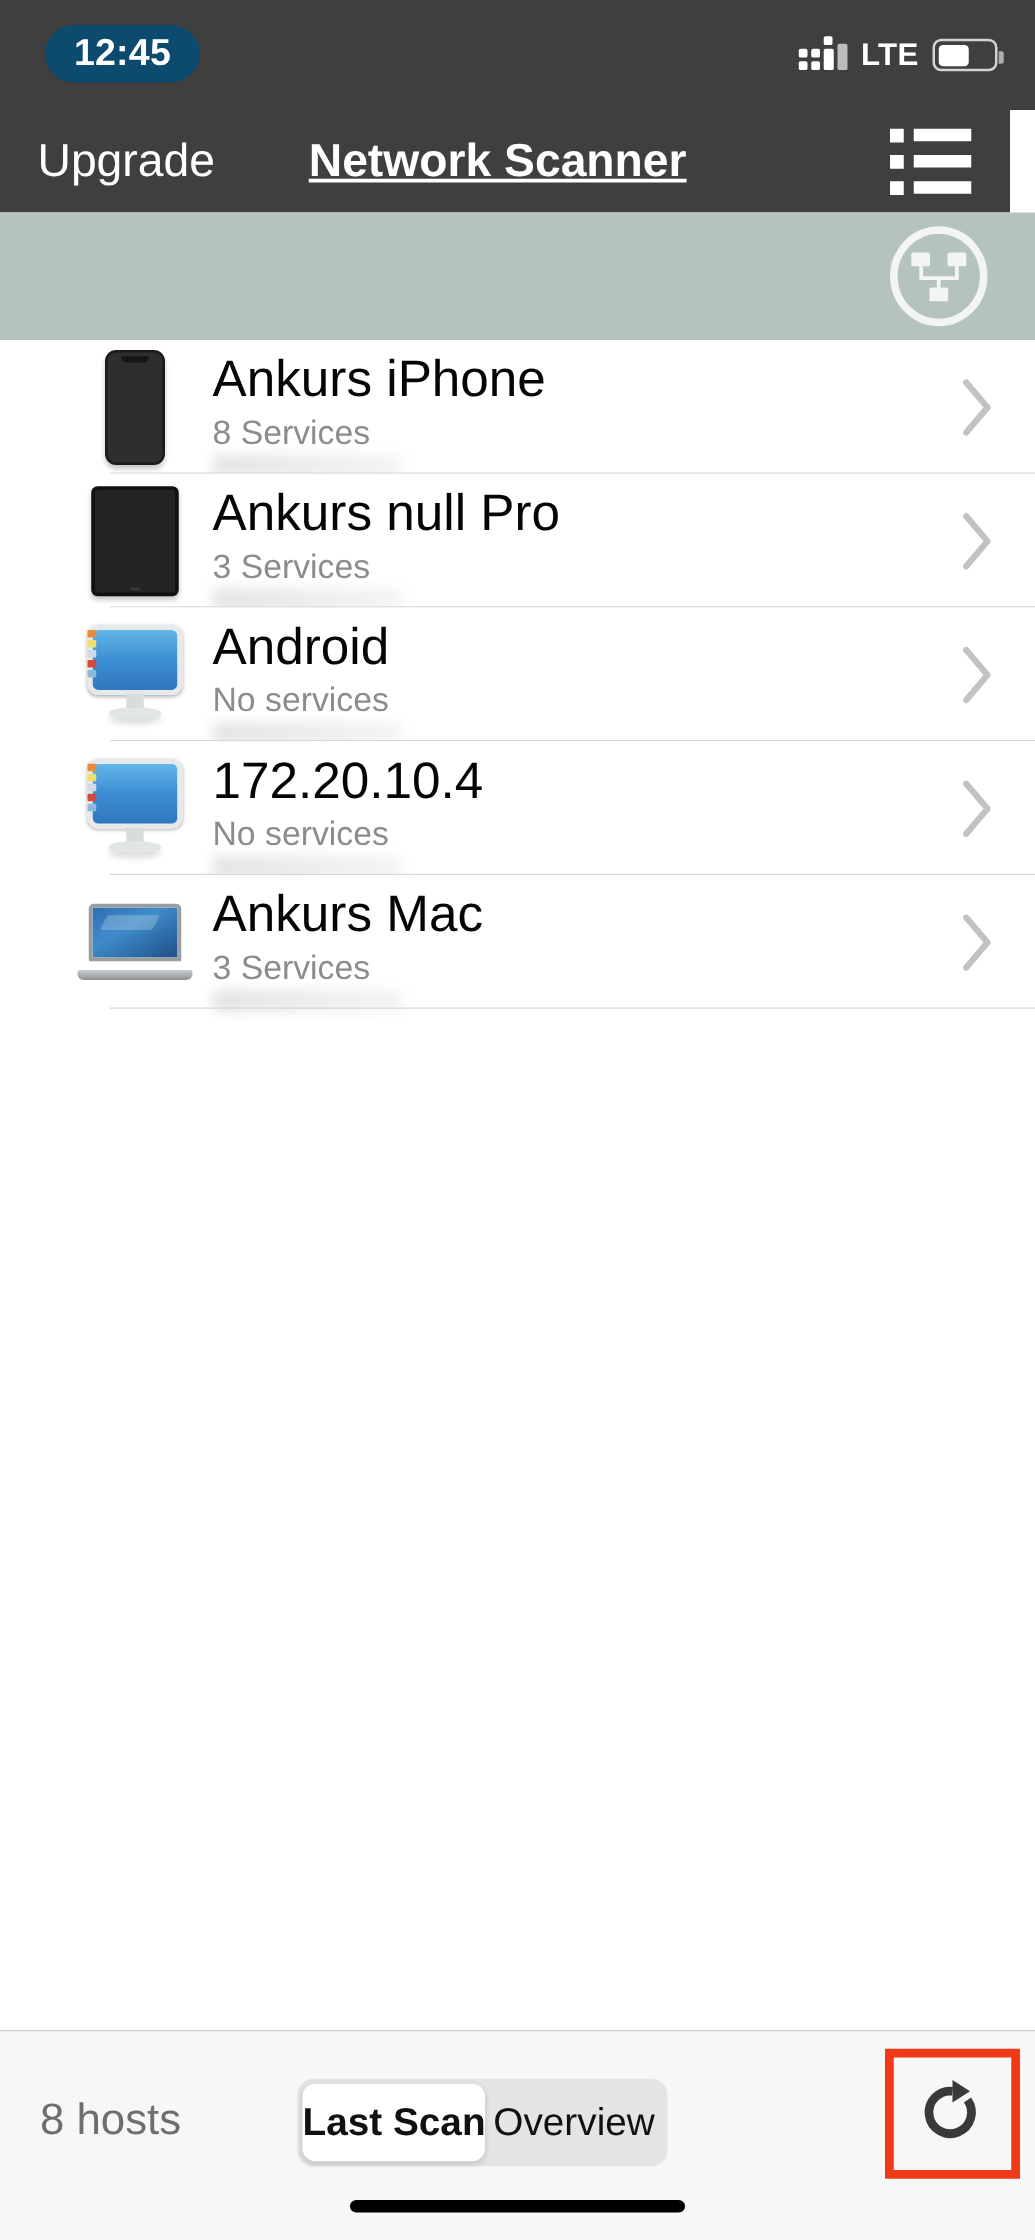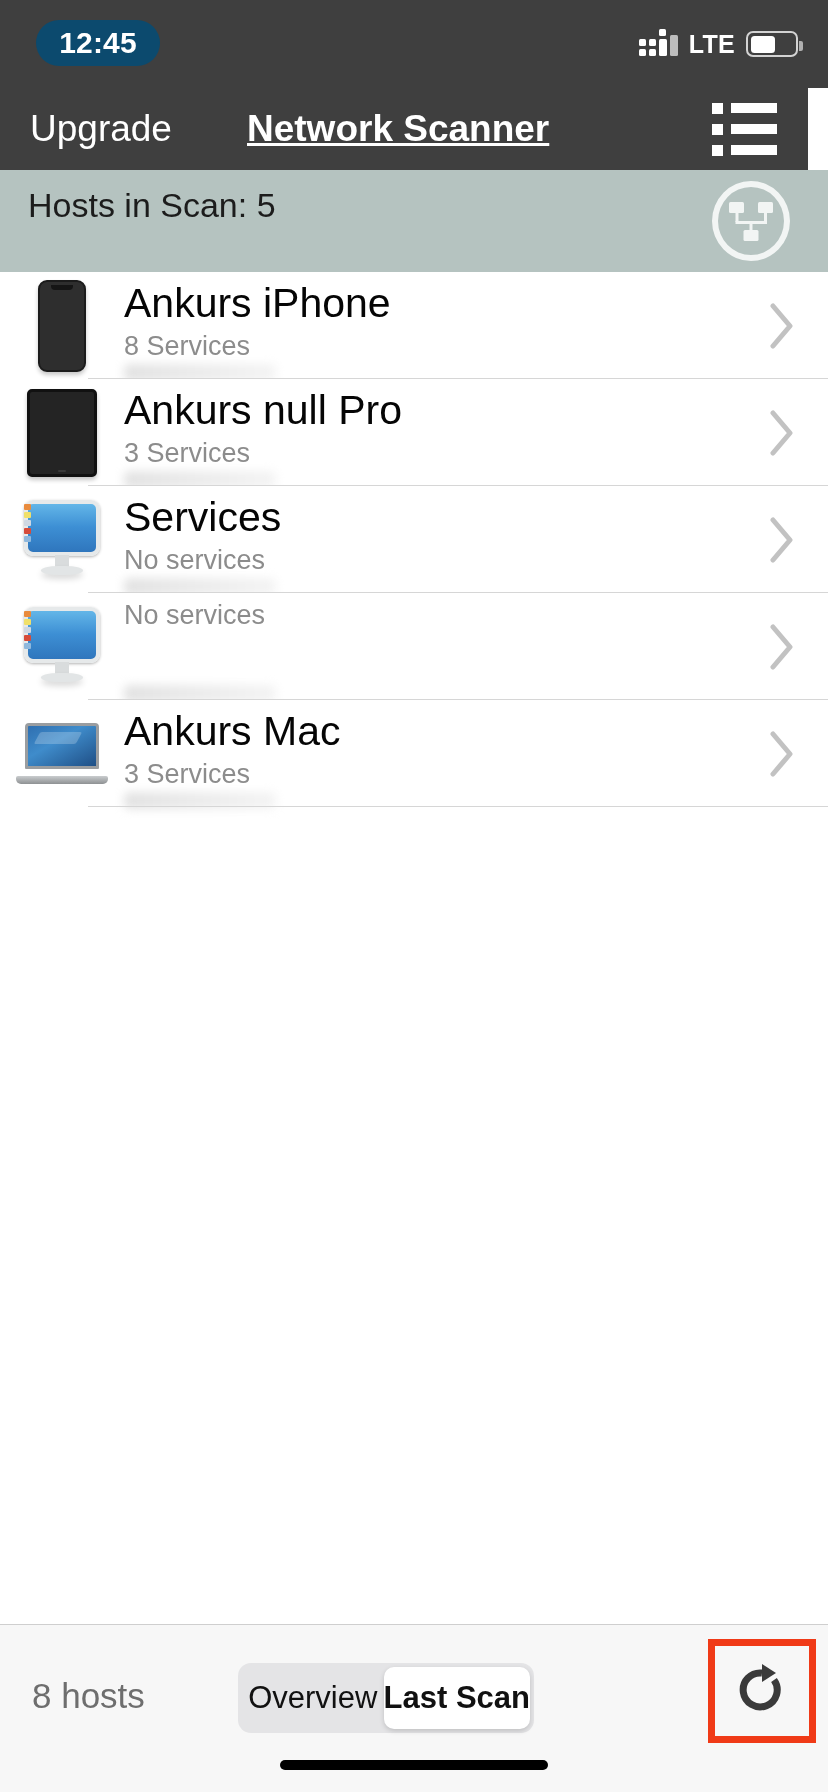--- a/index.html
+++ b/index.html
@@ -85,21 +85,21 @@
     width:78px; height:80px;
     border:6px solid #f2f5f4; border-radius:50%;
     display:flex; align-items:center; justify-content:center;
   }
   .net-svg { width:46px; height:42px; display:block; }
 
   
   .hostlist { position:absolute; top:272px; left:0; width:828px; }
   .host-row {
     position:relative; height:107px; width:828px; background:#ffffff;
-    display:flex; align-items:center;
+    display:flex; align-items:center;padding-left:46px;
   }
   .host-row .sep {
     position:absolute; left:88px; right:0; bottom:0;
     height:1.5px; background:#d6d6d6;
   }
   .host-icon {
     position:relative; width:124px; height:107px; flex:0 0 124px;
     display:flex; align-items:center; justify-content:center;
   }
   .host-text { flex:1 1 auto; position:relative; height:107px; padding-top:5px; }
@@ -263,21 +263,20 @@
           <span class="menu-line"></span>
         </span>
       <span class="menu-row">
           <span class="menu-sq"></span>
           <span class="menu-line"></span>
         </span>
     </div>
   </div>
 
   <div class="infoband">
-    <div class="info-title">Hosts in Scan: 5</div>
     <div class="net-badge">
       <svg class="net-svg" viewBox="0 0 46 42" aria-hidden="true">
         <rect x="1" y="2" width="15" height="11" rx="1.5" fill="#f2f5f4"></rect>
         <rect x="30" y="2" width="15" height="11" rx="1.5" fill="#f2f5f4"></rect>
         <rect x="15.5" y="30" width="15" height="11" rx="1.5" fill="#f2f5f4"></rect>
         <rect x="7.5" y="13" width="3" height="9" fill="#f2f5f4"></rect>
         <rect x="36" y="13" width="3" height="9" fill="#f2f5f4"></rect>
         <rect x="7.5" y="21" width="31.5" height="3" fill="#f2f5f4"></rect>
         <rect x="21.5" y="23" width="3" height="8" fill="#f2f5f4"></rect>
       </svg>
@@ -329,21 +328,21 @@
               <i style="background:#f0e06a"></i>
             <i style="background:#cfd8e3"></i>
               <i style="background:#d64b3a"></i>
             <i style="background:#8fb8dd"></i>
           </div>
           <div class="neck"></div>
           <div class="base"></div>
         </div>
       </div>
       <div class="host-text">
-        <div class="host-name">Services</div>
+        <div class="host-name">Android</div>
         <div class="host-sub">No services</div>
         <div class="host-ip-blur"></div>
       </div>
       <div class="chevron">
         <svg viewBox="0 0 26 46">
             <path d="M4 3 L21 23 L4 43" fill="none" stroke="#c2c2c2" stroke-width="5" stroke-linecap="round" stroke-linejoin="round"></path>
           </svg>
       </div>
       <div class="sep"></div>
     </div>
@@ -357,20 +356,21 @@
               <i style="background:#f0e06a"></i>
             <i style="background:#cfd8e3"></i>
               <i style="background:#d64b3a"></i>
             <i style="background:#8fb8dd"></i>
           </div>
           <div class="neck"></div>
           <div class="base"></div>
         </div>
       </div>
       <div class="host-text">
+        <div class="host-name">172.20.10.4</div>
         <div class="host-sub">No services</div>
         <div class="host-ip-blur"></div>
       </div>
       <div class="chevron">
         <svg viewBox="0 0 26 46">
             <path d="M4 3 L21 23 L4 43" fill="none" stroke="#c2c2c2" stroke-width="5" stroke-linecap="round" stroke-linejoin="round"></path>
           </svg>
       </div>
       <div class="sep"></div>
     </div>
@@ -394,22 +394,22 @@
       </div>
       <div class="sep"></div>
     </div>
 
   </div>
 
   <div class="toolbar">
     <div class="hosts-count">8 hosts</div>
 
     <div class="segmented">
+      <div class="seg active">Last Scan</div>
       <div class="seg">Overview</div>
-      <div class="seg active">Last Scan</div>
     </div>
 
     <div class="refresh-box">
       <svg viewBox="0 0 56 58" aria-hidden="true">
         <path d="M40 18 A17 17 0 1 1 28 11" fill="none" stroke="#3a3a3a" stroke-width="7" stroke-linecap="butt"></path>
         <polygon points="28,2 42,11 28,20" fill="#3a3a3a"></polygon>
       </svg>
     </div>
 
     <div class="home-indicator"></div>

